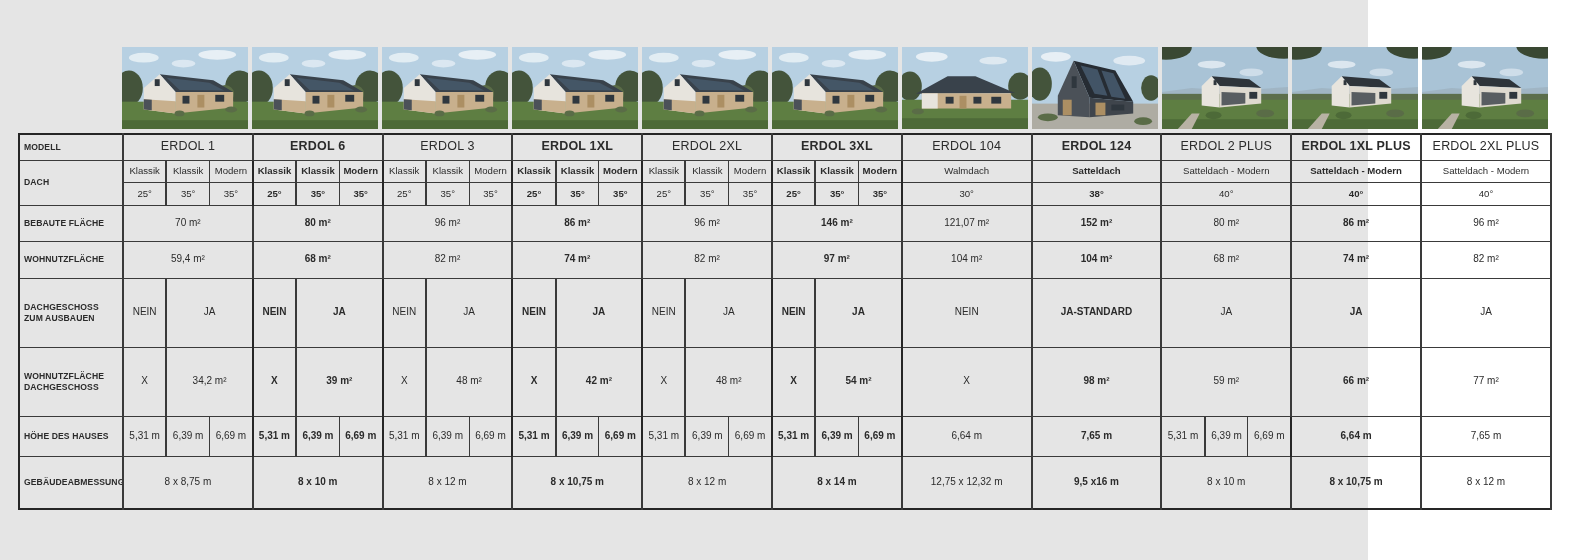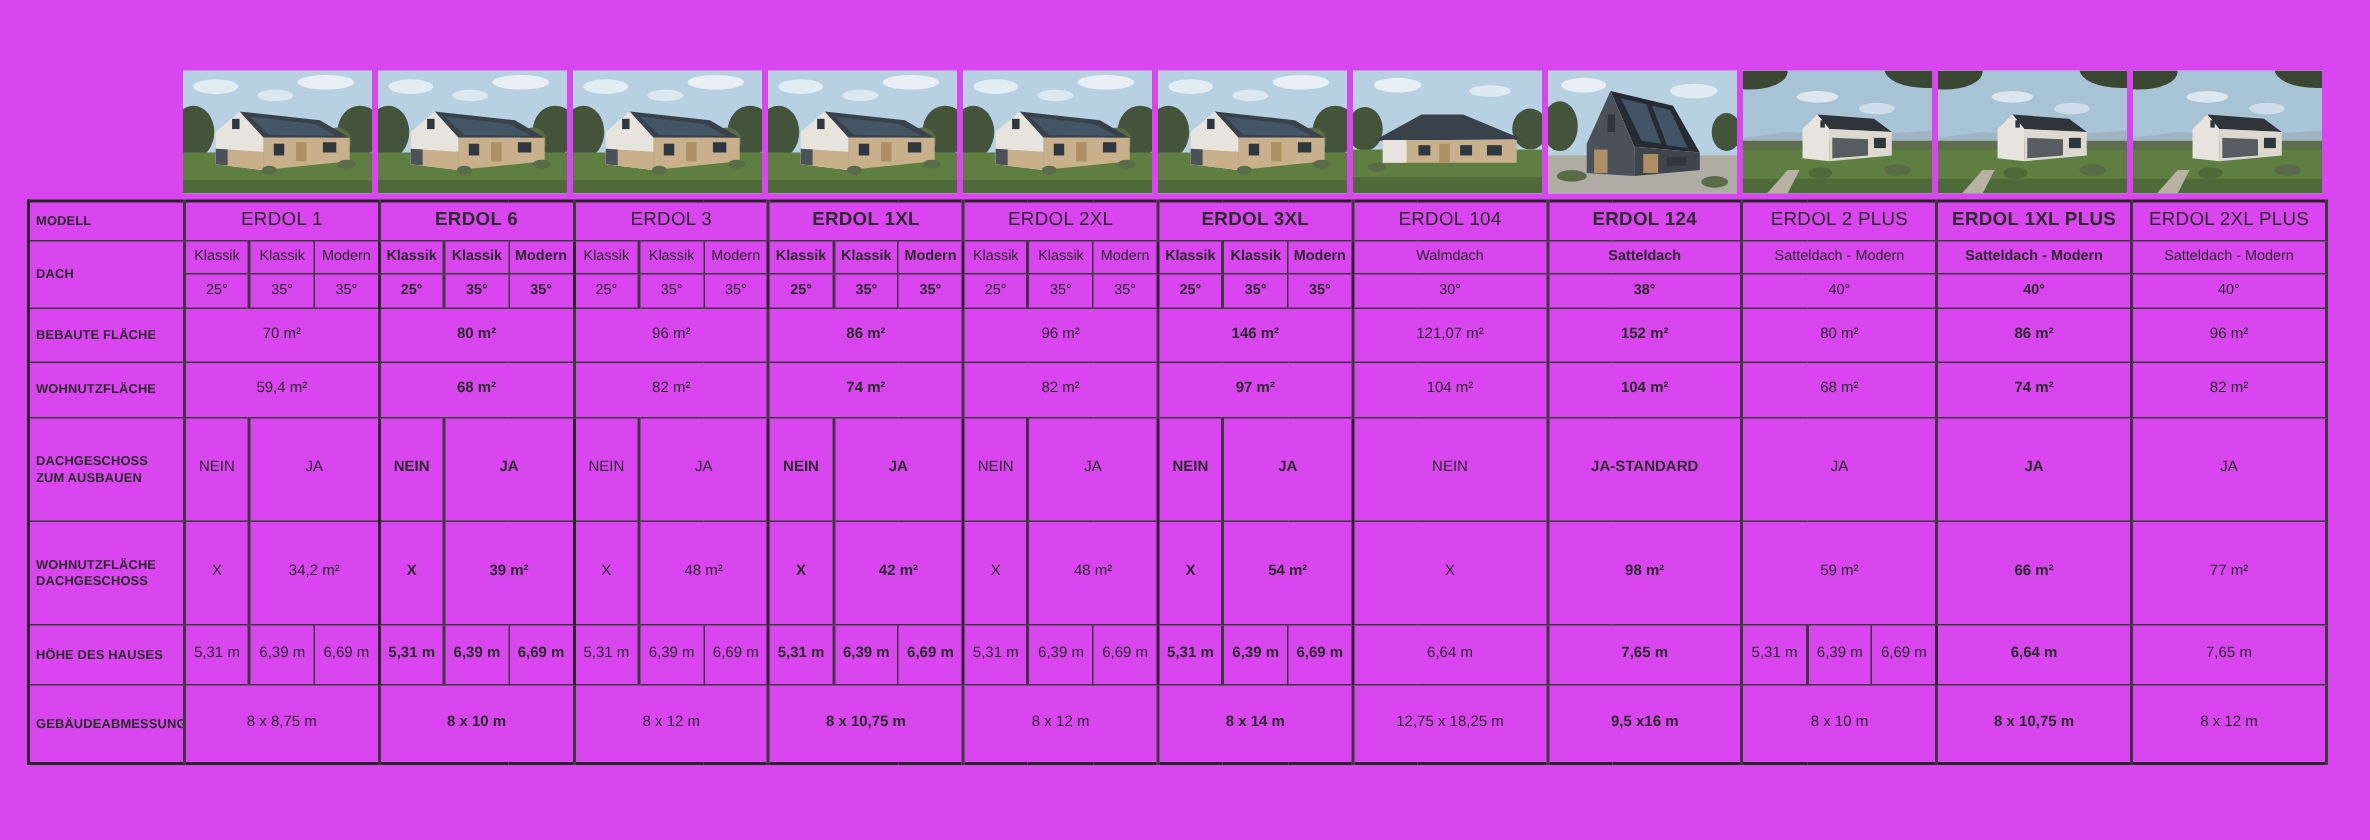--- a/index.html
+++ b/index.html
@@ -4,21 +4,21 @@
 <style>
   * { box-sizing: border-box; }
   html, body { margin: 0; padding: 0; background: #ffffff; }
   body {
     font-family: "Liberation Sans", sans-serif;
     color: #2b2b2b;
     width: 1580px;
     height: 560px;
     overflow: hidden;
   }
-  .stage { position: relative; width: 1580px; height: 560px; background: #d946ef; }
+  .stage { position: relative; width: 1368px; height: 560px; background: #e5e5e5; }
   .content { position: absolute; left: 18px; top: 47px; }
 
   
   .photos { display: flex; margin-left: 104px; margin-bottom: 4px; }
   .photo {
     width: 126px; height: 82px; margin-right: 4px;
     overflow: hidden; background: #b7d0e2; flex: none;
   }
   .photo:last-child { margin-right: 0; }
   .photo svg { display: block; width: 126px; height: 82px; }
@@ -516,21 +516,21 @@
             <td colspan="3" class="group-start">7,65 m</td>
           </tr>
           <tr style="height: 53px;">
             <th class="rowlabel">GEBÄUDEABMESSUNG</th>
             <td colspan="3" class="group-start">8 x 8,75 m</td>
             <td colspan="3" class="em group-start">8 x 10 m</td>
             <td colspan="3" class="group-start">8 x 12 m</td>
             <td colspan="3" class="em group-start">8 x 10,75 m</td>
             <td colspan="3" class="group-start">8 x 12 m</td>
             <td colspan="3" class="em group-start">8 x 14 m</td>
-            <td colspan="3" class="group-start">12,75 x 18,25 m</td>
+            <td colspan="3" class="group-start">12,75 x 12,32 m</td>
             <td colspan="3" class="em group-start">9,5 x16 m</td>
             <td colspan="3" class="group-start">8 x 10 m</td>
             <td colspan="3" class="em group-start">8 x 10,75 m</td>
             <td colspan="3" class="group-start">8 x 12 m</td>
           </tr>
         </tbody>
     </table>
   </div>
 </div>
 

